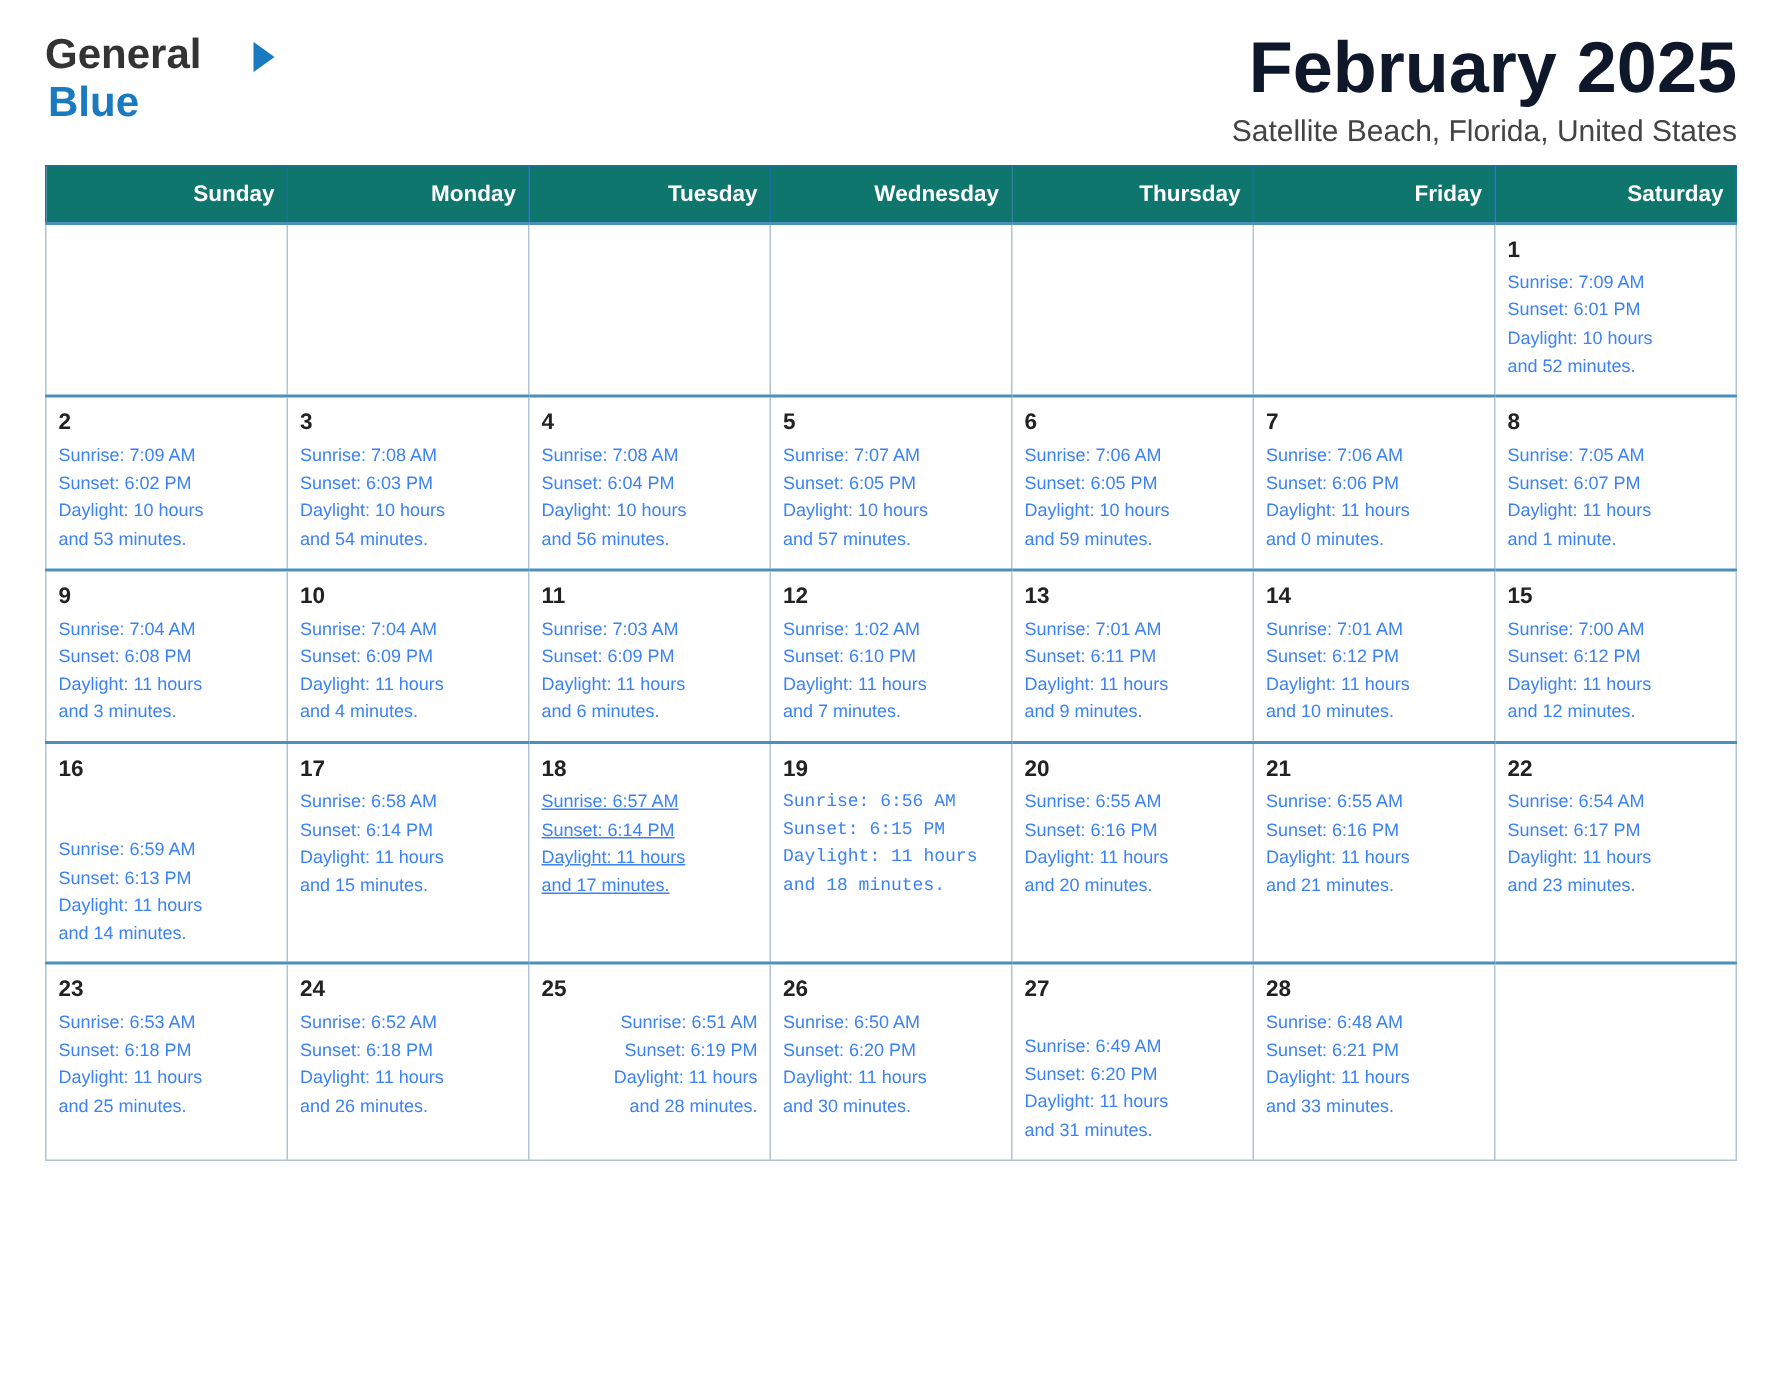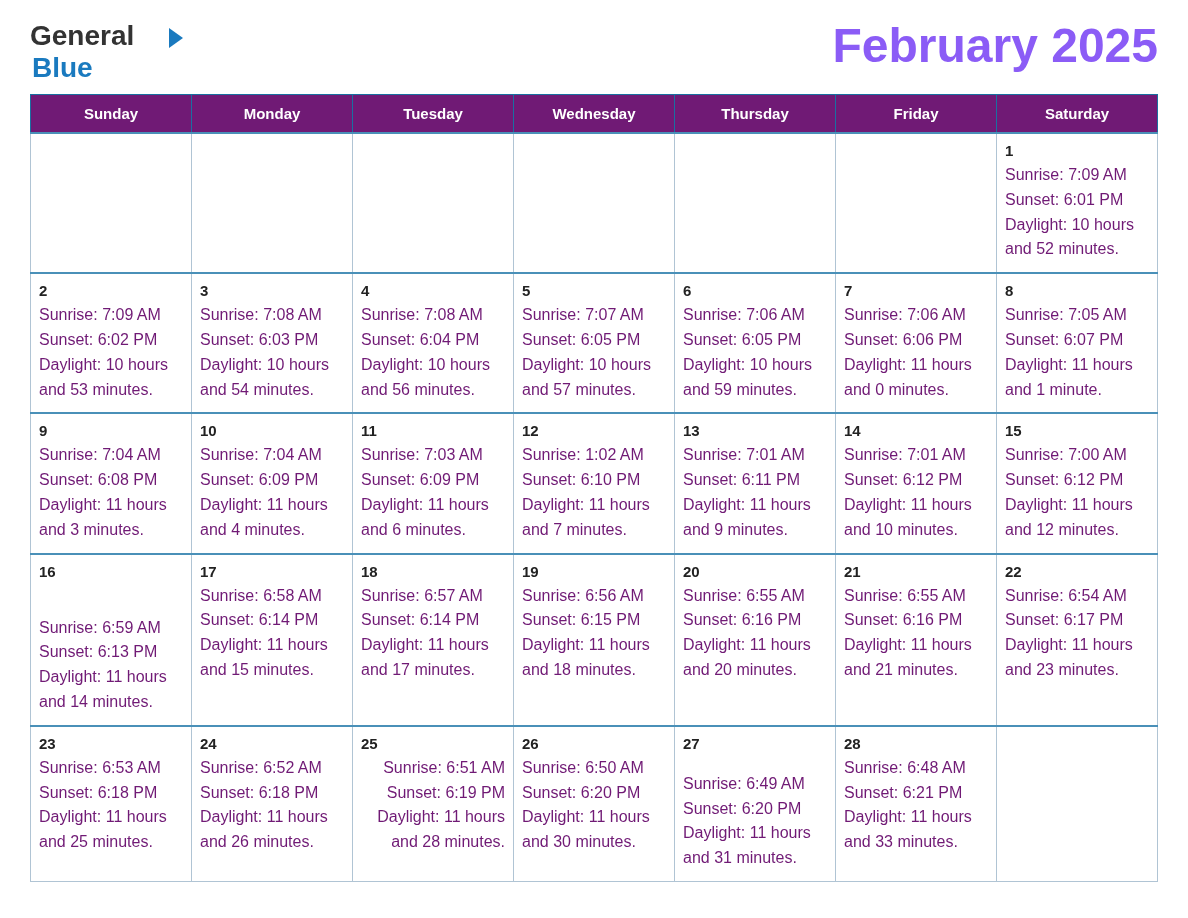--- a/index.html
+++ b/index.html
@@ -45,40 +45,40 @@
       display: flex;
       align-items: center;
       gap: 32px;
     }
     .title-block {
       text-align: right;
     }
     .month-title {
       font-size: 48px;
       font-weight: bold;
-      color: #8b5cf6;
+      color: #0f172a;
       line-height: 1.1;
     }
     .location-title {
       font-size: 20px;
       color: #444;
       margin-top: 4px;
     }
     .calendar {
       width: 100%;
       border-collapse: collapse;
       margin-top: 10px;
     }
     .calendar th {
-      background-color: #701a75;
+      background-color: #0f766e;
       color: #fff;
       padding: 10px 8px;
       font-size: 15px;
       font-weight: bold;
-      text-align: center;
+      text-align: right;
       border: 1px solid #1a6fa0;
     }
     .calendar td {
       vertical-align: top;
       padding: 8px 8px 10px 8px;
       border: 1px solid #b0c4d4;
       width: 14.28%;
       font-size: 12.5px;
       color: #333;
       min-height: 100px;
@@ -91,22 +91,22 @@
       border-top: 2px solid #4a90b8;
     }
     .day-number {
       font-size: 15px;
       font-weight: bold;
       color: #222;
       display: block;
       margin-bottom: 4px;
     }
     .day-info {
-      font-size: 16px;
-      color: #701a75;
+      font-size: 12px;
+      color: #3b82f6;
       line-height: 1.55;
     }
     .empty-cell {
       background: #f8f8f8;
     }
     td.empty-cell {
       border-top: 2px solid #4a90b8;
     }
   </style>
 </head>
@@ -115,20 +115,21 @@
 <div class="header">
   <div class="logo-wrapper">
     <div class="logo-line1">
       <span class="logo-text-general">General</span>
       <div class="logo-arrow"></div>
     </div>
     <span class="logo-blue">Blue</span>
   </div>
   <div class="title-block">
     <div class="month-title">February 2025</div>
+    <div class="location-title">Satellite Beach, Florida, United States</div>
   </div>
 </div>
 
 <table class="calendar">
   <thead>
     <tr>
     <th>Sunday</th>
         <th>Monday</th>
         <th>Tuesday</th>
         <th>Wednesday</th>
@@ -265,28 +266,28 @@
         </td>
         <td>
           <span class="day-number">17</span>
           <div class="day-info" style="white-space: pre-line;">Sunrise: 6:58 AM
 Sunset: 6:14 PM
 Daylight: 11 hours
 and 15 minutes.</div>
         </td>
         <td>
           <span class="day-number">18</span>
-          <div class="day-info" style="white-space: pre-line;">Sunrise: 6:57 AM
+          <div class="day-info" style="white-space: pre-line; text-decoration: underline;">Sunrise: 6:57 AM
 Sunset: 6:14 PM
 Daylight: 11 hours
 and 17 minutes.</div>
         </td>
         <td>
           <span class="day-number">19</span>
-          <div class="day-info" style="white-space: pre-line;">Sunrise: 6:56 AM
+          <div class="day-info" style="white-space: pre-line; font-family: Liberation Mono, monospace;">Sunrise: 6:56 AM
 Sunset: 6:15 PM
 Daylight: 11 hours
 and 18 minutes.</div>
         </td>
         <td>
           <span class="day-number">20</span>
           <div class="day-info" style="white-space: pre-line;">Sunrise: 6:55 AM
 Sunset: 6:16 PM
 Daylight: 11 hours
 and 20 minutes.</div>

